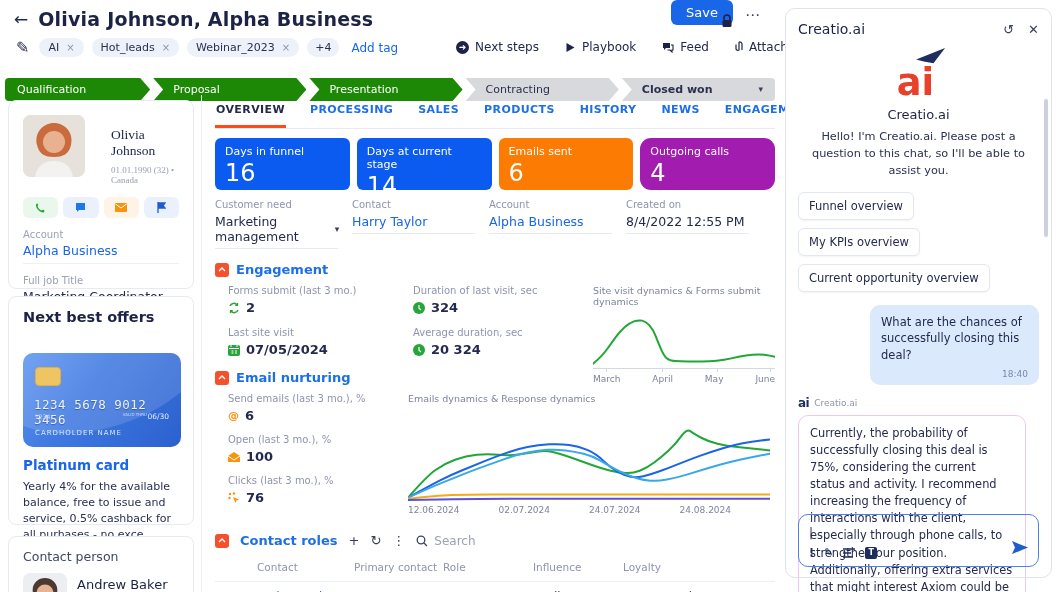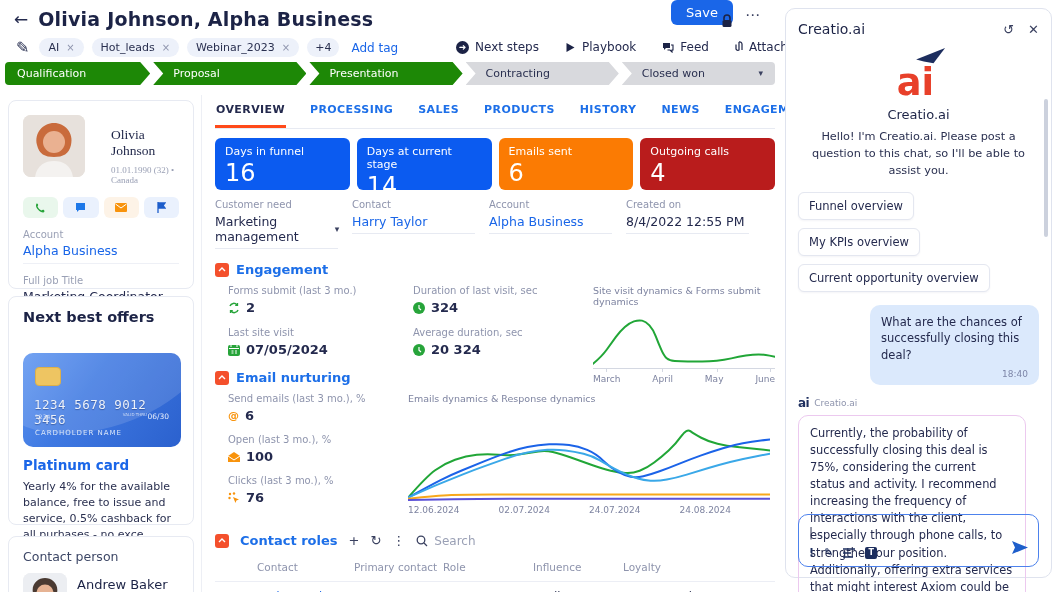--- a/index.html
+++ b/index.html
@@ -23,21 +23,21 @@
   .chip .x { color:#8e94ad; font-size:10px; cursor:pointer; }
   .chip.more-chip { padding:3px 8px; }
   .add-tag { color:#1a66e8; font-size:12px; margin-left:4px; cursor:pointer; }
 
   .actions { position:absolute; left:456px; top:40px; display:flex; gap:26px; }
   .action { display:flex; align-items:center; gap:6px; font-size:12px; color:#242a4e; cursor:pointer; }
   .circle-ic { width:13px; height:13px; border-radius:50%; background:#1c2346; color:#fff; font-size:9px;
     display:flex; align-items:center; justify-content:center; line-height:1; }
 
   
-  .pipeline { position:absolute; left:5px; top:62px; width:770px; height:23px; display:flex; gap:3px; }
+  .pipeline { position:absolute; left:5px; top:78px; width:770px; height:23px; display:flex; gap:3px; }
   .stage { flex:1; font-size:11px; line-height:23px; padding-left:20px; position:relative; cursor:pointer;
     clip-path:polygon(0 0,calc(100% - 10px) 0,100% 50%,calc(100% - 10px) 100%,0 100%,10px 50%); }
   .stage.first { clip-path:polygon(0 0,calc(100% - 10px) 0,100% 50%,calc(100% - 10px) 100%,0 100%); padding-left:12px; border-radius:4px 0 0 4px; }
   .stage.last { clip-path:polygon(0 0,100% 0,100% 100%,0 100%,10px 50%); border-radius:0 4px 4px 0; }
   .stage.done { color:#fff; }
   .stage.todo { color:#2a3050; }
   .stage .dd { position:absolute; right:12px; top:0; font-size:9px; color:#3a4160; }
 
   
   .card { position:absolute; left:8px; width:186px; background:#fff; border:1px solid #e7eaf2; border-radius:8px; }
@@ -217,21 +217,21 @@
         </svg>
       <span>Attachments</span>
     </span>
   </div>
 
   <div class="pipeline">
     <div class="stage first done" style="background: rgb(29, 136, 6);"><span>Qualification</span></div>
     <div class="stage done" style="background: rgb(29, 136, 6);"><span>Proposal</span></div>
     <div class="stage done" style="background: rgb(29, 136, 6);"><span>Presentation</span></div>
     <div class="stage todo" style="background: rgb(216, 217, 221);"><span>Contracting</span></div>
-    <div class="stage last todo" style="background: rgb(216, 217, 221);">
+    <div class="stage last todo" style="background: rgb(216, 217, 221); font-weight: bold;">
       <span>Closed won</span>
       <span class="dd">▾</span>
     </div>
   </div>
 
   <div class="v-div"></div>
 
   <div class="card card1">
     <div class="profile">
       <div class="photo">
@@ -338,21 +338,21 @@
         <div class="kv">16</div>
       </div>
       <div class="kpi" style="background: rgb(11, 91, 240);">
         <div class="kl">Days at current stage</div>
         <div class="kv">14</div>
       </div>
       <div class="kpi" style="background: rgb(251, 123, 3);">
         <div class="kl">Emails sent</div>
         <div class="kv">6</div>
       </div>
-      <div class="kpi" style="background: #b91c1c;">
+      <div class="kpi" style="background: #a21caf; border-radius: 11px;">
         <div class="kl">Outgoing calls</div>
         <div class="kv">4</div>
       </div>
     </div>
 
     <div class="fields">
       <div class="field">
         <div class="lb">Customer need</div>
         <div class="vl">
           <span>Marketing management</span>

